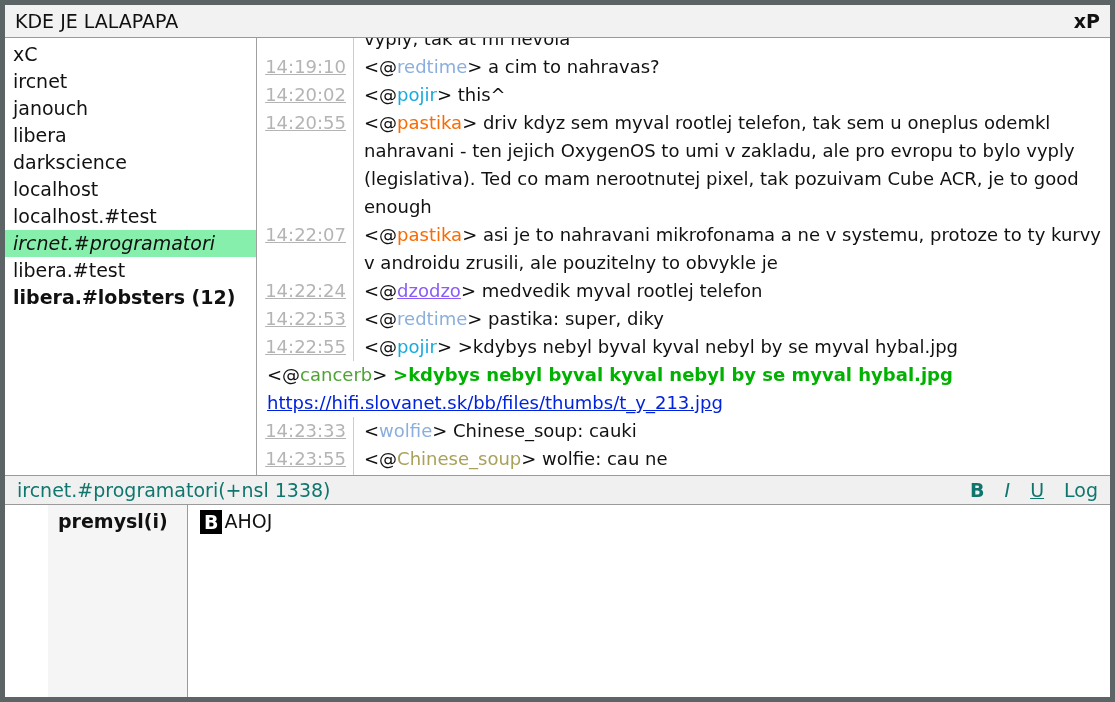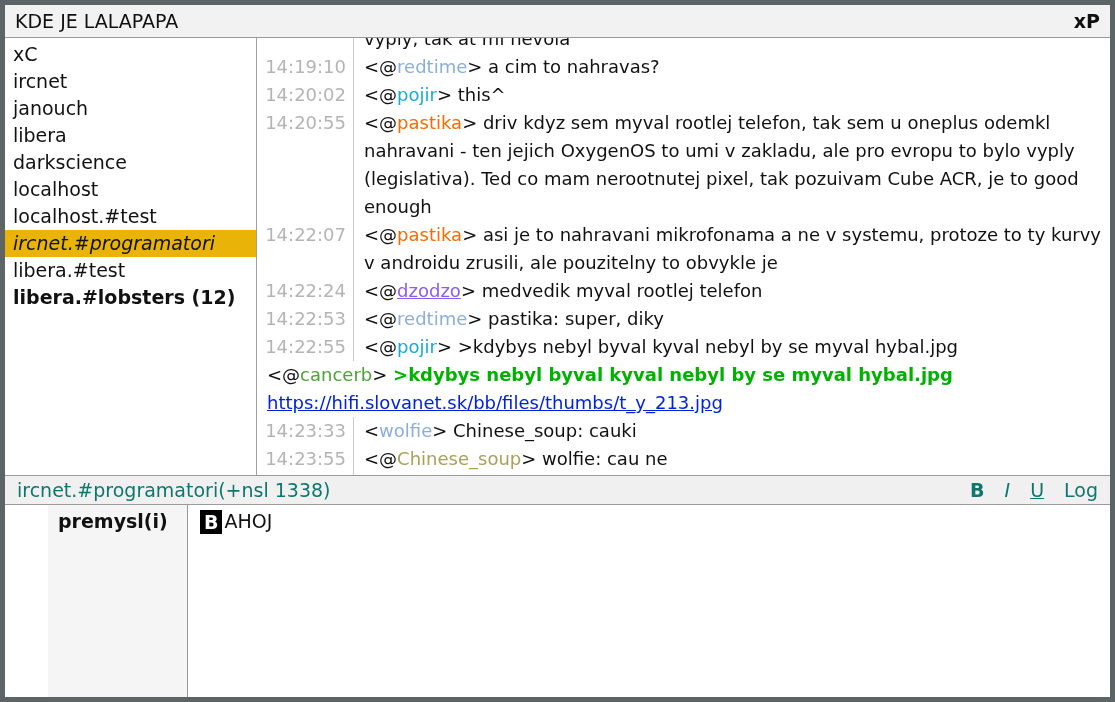--- a/index.html
+++ b/index.html
@@ -20,31 +20,31 @@
   }
   .titlebar .close{font-weight:bold;cursor:default;}
   .main{flex:1 1 auto;display:flex;min-height:0;}
   .sidebar{
     flex:0 0 252px;width:252px;background:#fff;
     border-right:1px solid #a0a0a0;
     padding-top:3px;overflow:hidden;
     font-size:19px;color:#111;
   }
   .chan{padding:1px 8px;line-height:25px;white-space:nowrap;}
-  .chan.selected{background:#eab308;font-style:italic;}
+  .chan.selected{background:#86efac;font-style:italic;}
   .chan.bold{font-weight:bold;}
   .chat{flex:1 1 auto;overflow:hidden;position:relative;background:#fff;}
   .chatinner{position:absolute;top:0;left:0;right:0;}
   .row{display:flex;align-items:stretch;}
   .row.clipped{margin-top:-13px;}
   .ts{
     flex:0 0 97px;width:97px;text-align:right;
     padding-right:7px;color:#b4b4b4;
     border-right:1px solid #cccccc;
-    font-size:18px;line-height:28px;
+    font-size:18px;line-height:28px;text-decoration:underline;
   }
   .msg{
     flex:1 1 auto;padding:0 8px 0 10px;
     font-size:18px;line-height:28px;color:#111;
     white-space:pre-wrap;overflow-wrap:break-word;min-width:0;
   }
   .b{font-weight:bold;}
   .u{text-decoration:underline;}
   .statusbar{
     flex:0 0 30px;height:30px;

